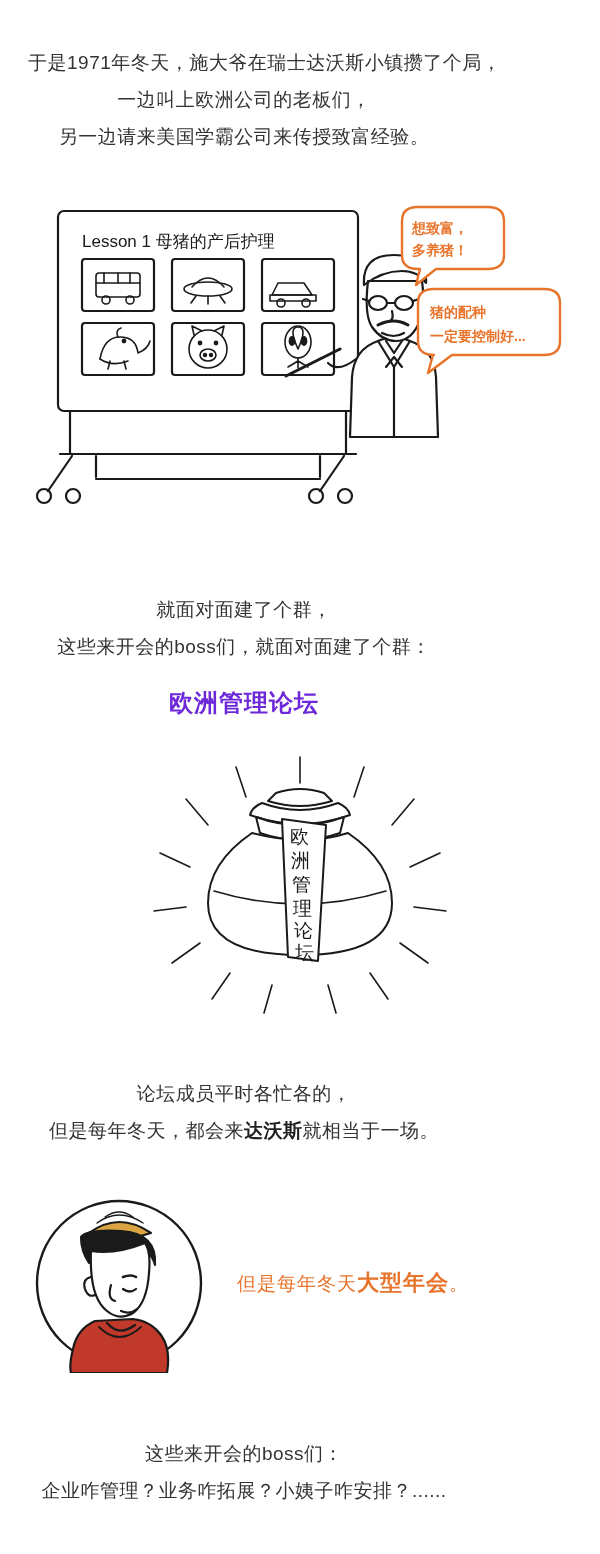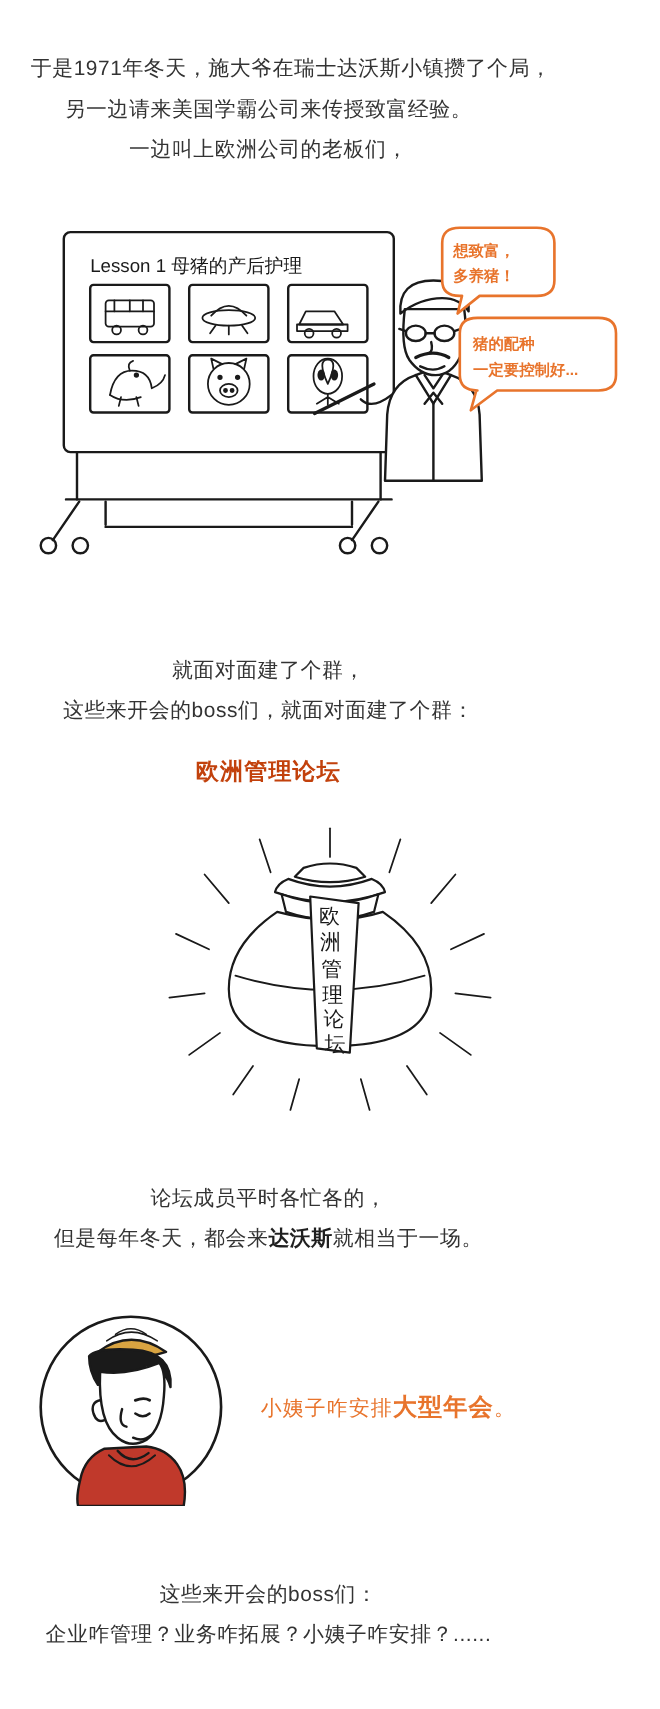--- a/index.html
+++ b/index.html
@@ -18,23 +18,23 @@
     text-align: center;
     font-size: 19px;
     line-height: 1.95;
     color: #333;
     padding: 0 28px;
     letter-spacing: 0.5px;
   }
   .para .line { display: block; white-space: nowrap; }
   .bold-title {
     text-align: center;
-    font-size: 21px;
+    font-size: 24px;
     font-weight: bold;
-    color: #c2410c;
+    color: #6d28d9;
     letter-spacing: 1px;
   }
   .kw { font-weight: bold; color: #1f1f1f; margin-top: 28px; }
 
   .spacer-s { height: 22px; }
   .spacer-m { height: 44px; }
   .spacer-l { height: 62px; }
 
   
   .illus { position: relative; width: 600px; text-decoration: underline; }
@@ -66,22 +66,22 @@
 </style>
 </head>
 <body>
 
 <div class="page">
 
   <div class="spacer-m"></div>
 
   <div class="para">
     <span class="line">于是1971年冬天，施大爷在瑞士达沃斯小镇攒了个局，</span>
+    <span class="line">一边叫上欧洲公司的老板们，</span>
     <span class="line">另一边请来美国学霸公司来传授致富经验。</span>
-    <span class="line">一边叫上欧洲公司的老板们，</span>
   </div>
 
   <div class="spacer-m"></div>
 
   <div class="illus">
     <svg width="600" height="330" viewBox="0 0 600 330" xmlns="http://www.w3.org/2000/svg">
       <g fill="none" stroke="#1a1a1a" stroke-width="2.2" stroke-linecap="round" stroke-linejoin="round">
 
         <rect x="58" y="12" width="300" height="200" rx="6" fill="#ffffff"></rect>
 
@@ -281,21 +281,21 @@
         <path d="M102 118 q9 4 16 -2"></path>
 
         <path d="M76 128 q-18 8 -22 28 q-4 16 -2 24 h96 q4 -24 -6 -38 q-10 -14 -28 -16 z" fill="#c0392b" stroke="#1a1a1a"></path>
         <path d="M88 130 q12 14 28 2"></path>
 
         <path d="M80 134 q20 20 42 0" stroke-width="1.8"></path>
       </g>
     </svg>
 
     <div class="orange-line">
-      <span>小姨子咋安排</span><b>大型年会</b><span>。</span>
+      <span>但是每年冬天</span><b>大型年会</b><span>。</span>
     </div>
   </div>
 
   <div class="spacer-l"></div>
 
   <div class="para">
     <span class="line">这些来开会的boss们：</span>
     <span class="line">企业咋管理？业务咋拓展？小姨子咋安排？......</span>
   </div>
 

